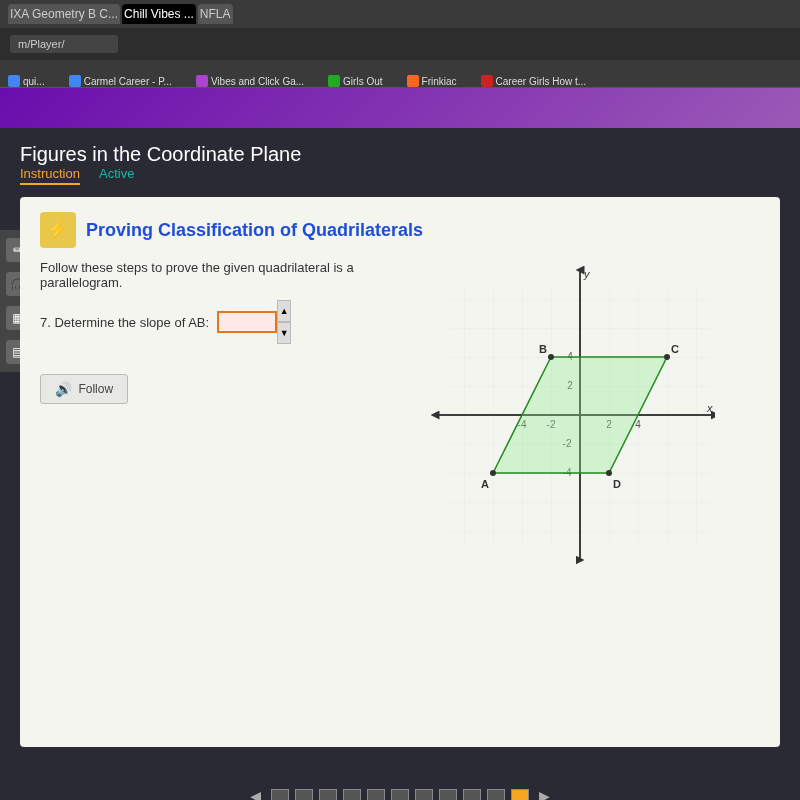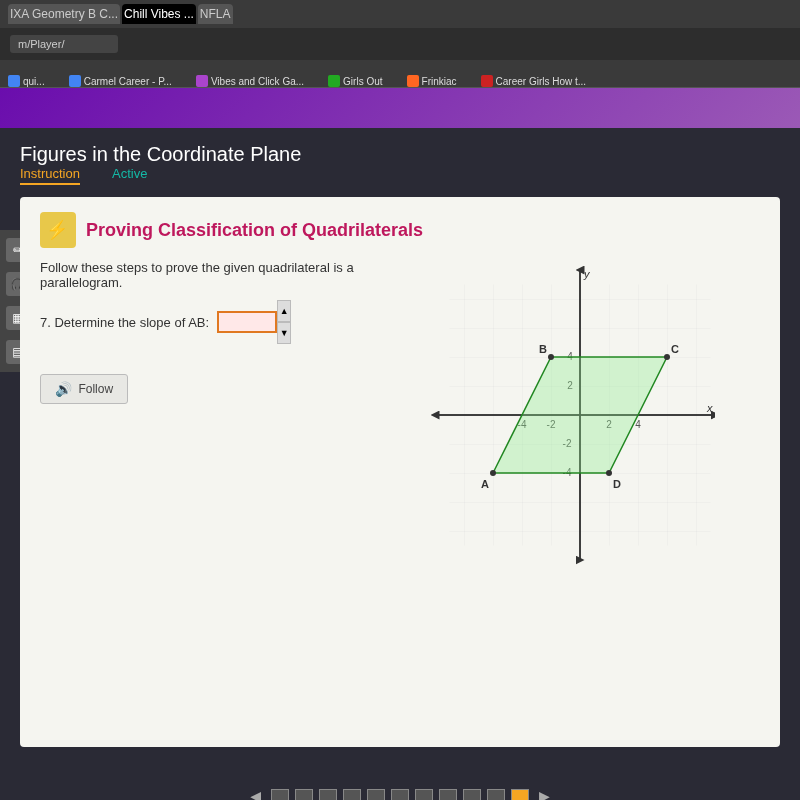--- a/index.html
+++ b/index.html
@@ -95,21 +95,21 @@
     }
 
     .page-title {
       color: #ffffff;
       font-size: 20px;
       font-weight: normal;
     }
 
     .tabs-row {
       display: flex;
-      gap: 32px;
+      gap: 19px;
       margin-bottom: 12px;
     }
     .tab-label {
       font-size: 13px;
       cursor: pointer;
       padding-bottom: 2px;
     }
     .tab-label.active {
       color: #f5a623;
       border-bottom: 2px solid #f5a623;
@@ -139,21 +139,21 @@
       width: 36px;
       height: 36px;
       background: #e8c84a;
       border-radius: 4px;
       display: flex;
       align-items: center;
       justify-content: center;
       font-size: 18px;
     }
     .card-title {
-      color: #be185d;
+      color: #1d4ed8;
       font-size: 18px;
       font-weight: bold;
       text-align: center;
     }
 
     .instruction-text {
       color: #333;
       font-size: 13px;
       margin-bottom: 10px;
       max-width: 380px;

